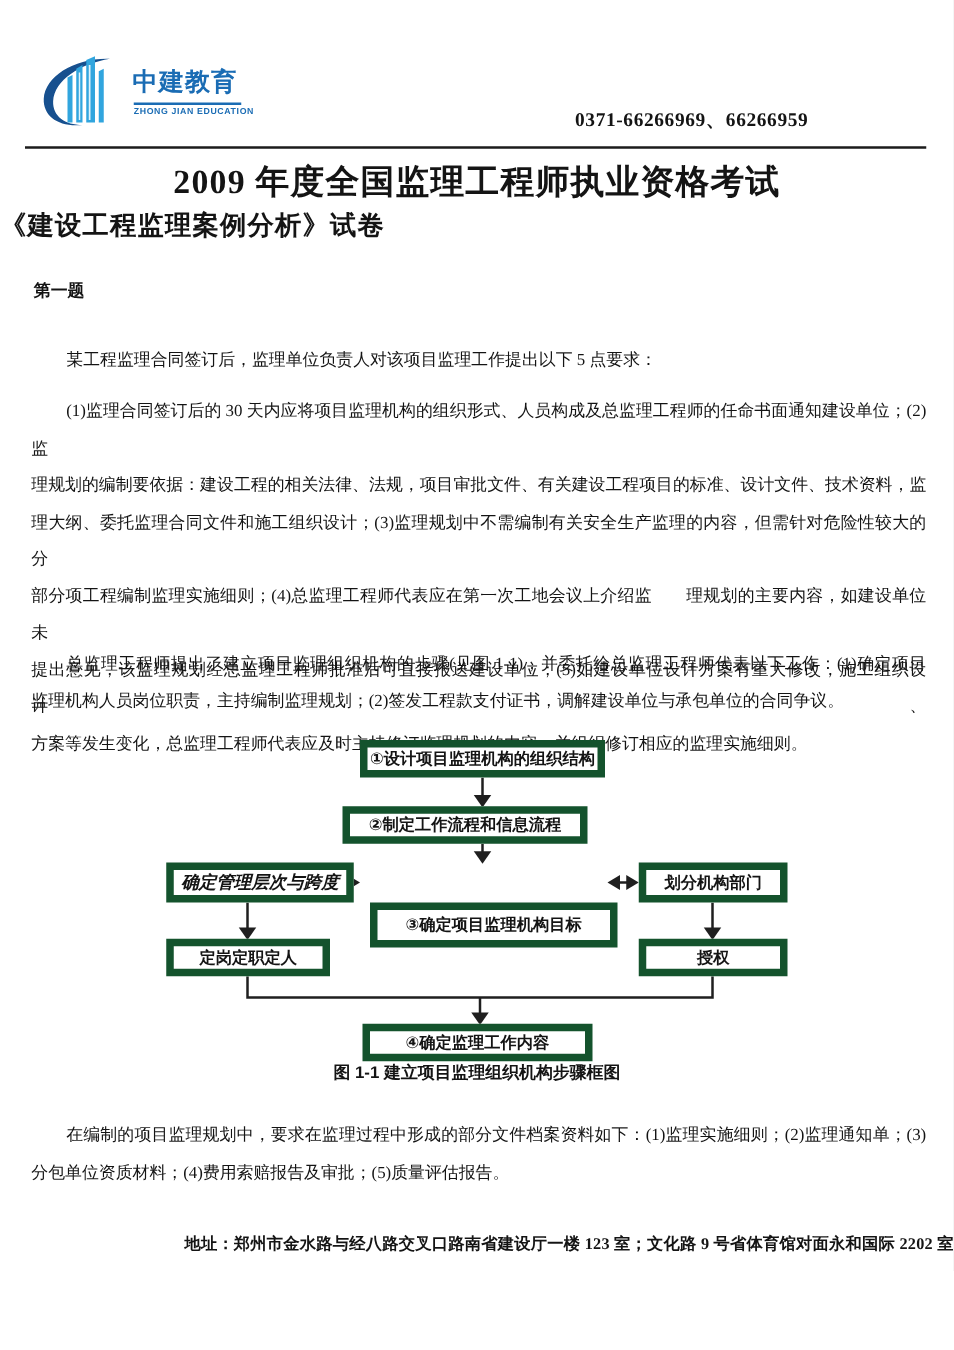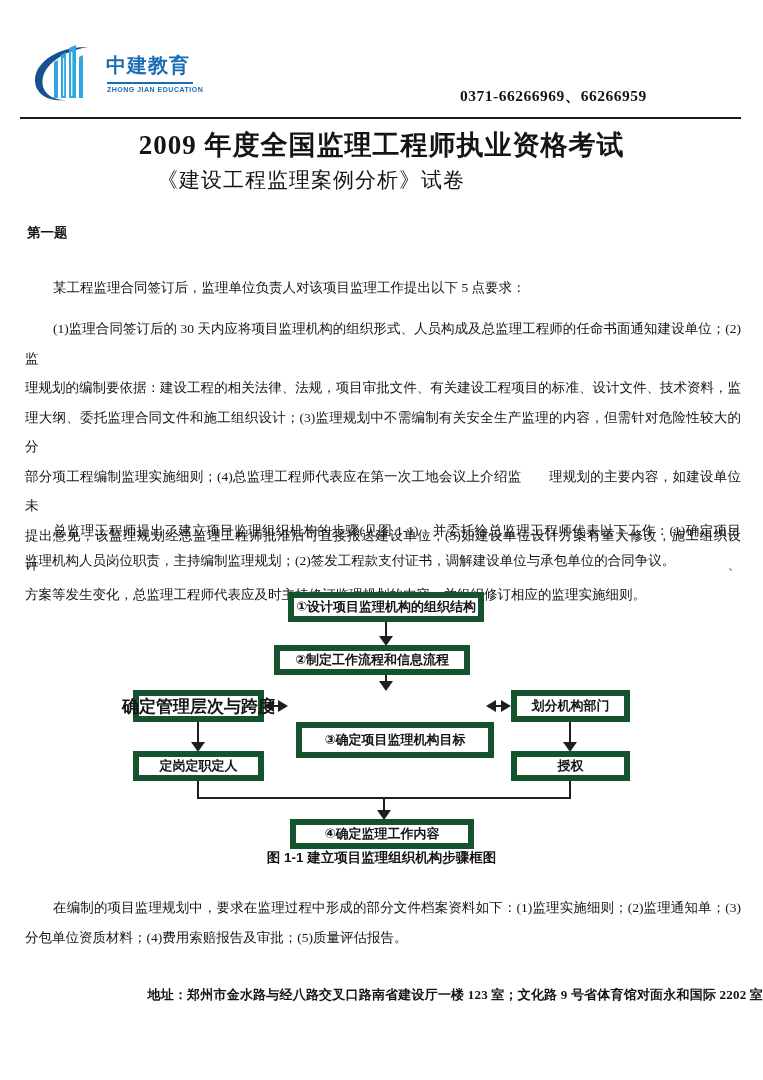--- a/index.html
+++ b/index.html
@@ -32,21 +32,21 @@
   }
   .phone{
     left:460px;top:86px;
     font-weight:700;font-size:15.5px;letter-spacing:0.5px;
     white-space:nowrap;
   }
   .head-rule{left:20px;top:117px;width:721px;height:2px;background:#1c1c1c;}
 
   
   .title1{left:0;top:127px;width:763px;text-align:center;font-size:27px;font-weight:700;letter-spacing:1px;}
-  .title2{left:0;top:166px;width:622px;text-align:center;font-size:21px;font-weight:400;letter-spacing:1px;}
+  .title2{left:0;top:166px;width:622px;font-size:21px;font-weight:700;letter-spacing:1px;}
 
   
   .heading{left:27px;top:224px;font-size:13.5px;font-weight:700;}
   .para{left:25px;width:716px;font-size:13.5px;line-height:29.5px;}
   .para .ln{white-space:normal;}
   .jl{text-align:justify;text-align-last:justify;}
   .ind{text-indent:28px;}
 
   
   .figure{left:0;top:585px;width:763px;height:292px;}
@@ -142,21 +142,21 @@
         <polygon points="501,115 501,127 511,121"></polygon>
         <polygon points="191,157 205,157 198,167"></polygon>
         <polygon points="563,157 577,157 570,167"></polygon>
         <polygon points="377,225 391,225 384,235"></polygon>
       </g>
     </svg>
 
     <div class="fbox" style="left:288px;top:7px;width:196px;height:30px;">①设计项目监理机构的组织结构</div>
     <div class="fbox" style="left:274px;top:60px;width:196px;height:30px;">②制定工作流程和信息流程</div>
     <div class="fbox" style="left:296px;top:105px;width:198px;height:36px;margin-top:32px;">③确定项目监理机构目标</div>
-    <div class="fbox" style="left:133px;top:105px;width:131px;height:32px;font-size:17px;">确定管理层次与跨度</div>
+    <div class="fbox" style="left:133px;top:105px;width:150px;height:32px;font-size:14px;font-style:italic;">确定管理层次与跨度</div>
     <div class="fbox" style="left:511px;top:105px;width:119px;height:32px;">划分机构部门</div>
     <div class="fbox" style="left:133px;top:166px;width:131px;height:30px;">定岗定职定人</div>
     <div class="fbox" style="left:511px;top:166px;width:119px;height:30px;">授权</div>
     <div class="fbox" style="left:290px;top:234px;width:184px;height:30px;">④确定监理工作内容</div>
 
     <div class="fig-caption">图 1-1 建立项目监理组织机构步骤框图</div>
   </div>
 
   <div class="abs para" style="top:893px;">
     <div class="ln ind jl">在编制的项目监理规划中，要求在监理过程中形成的部分文件档案资料如下：(1)监理实施细则；(2)监理通知单；(3)</div>

